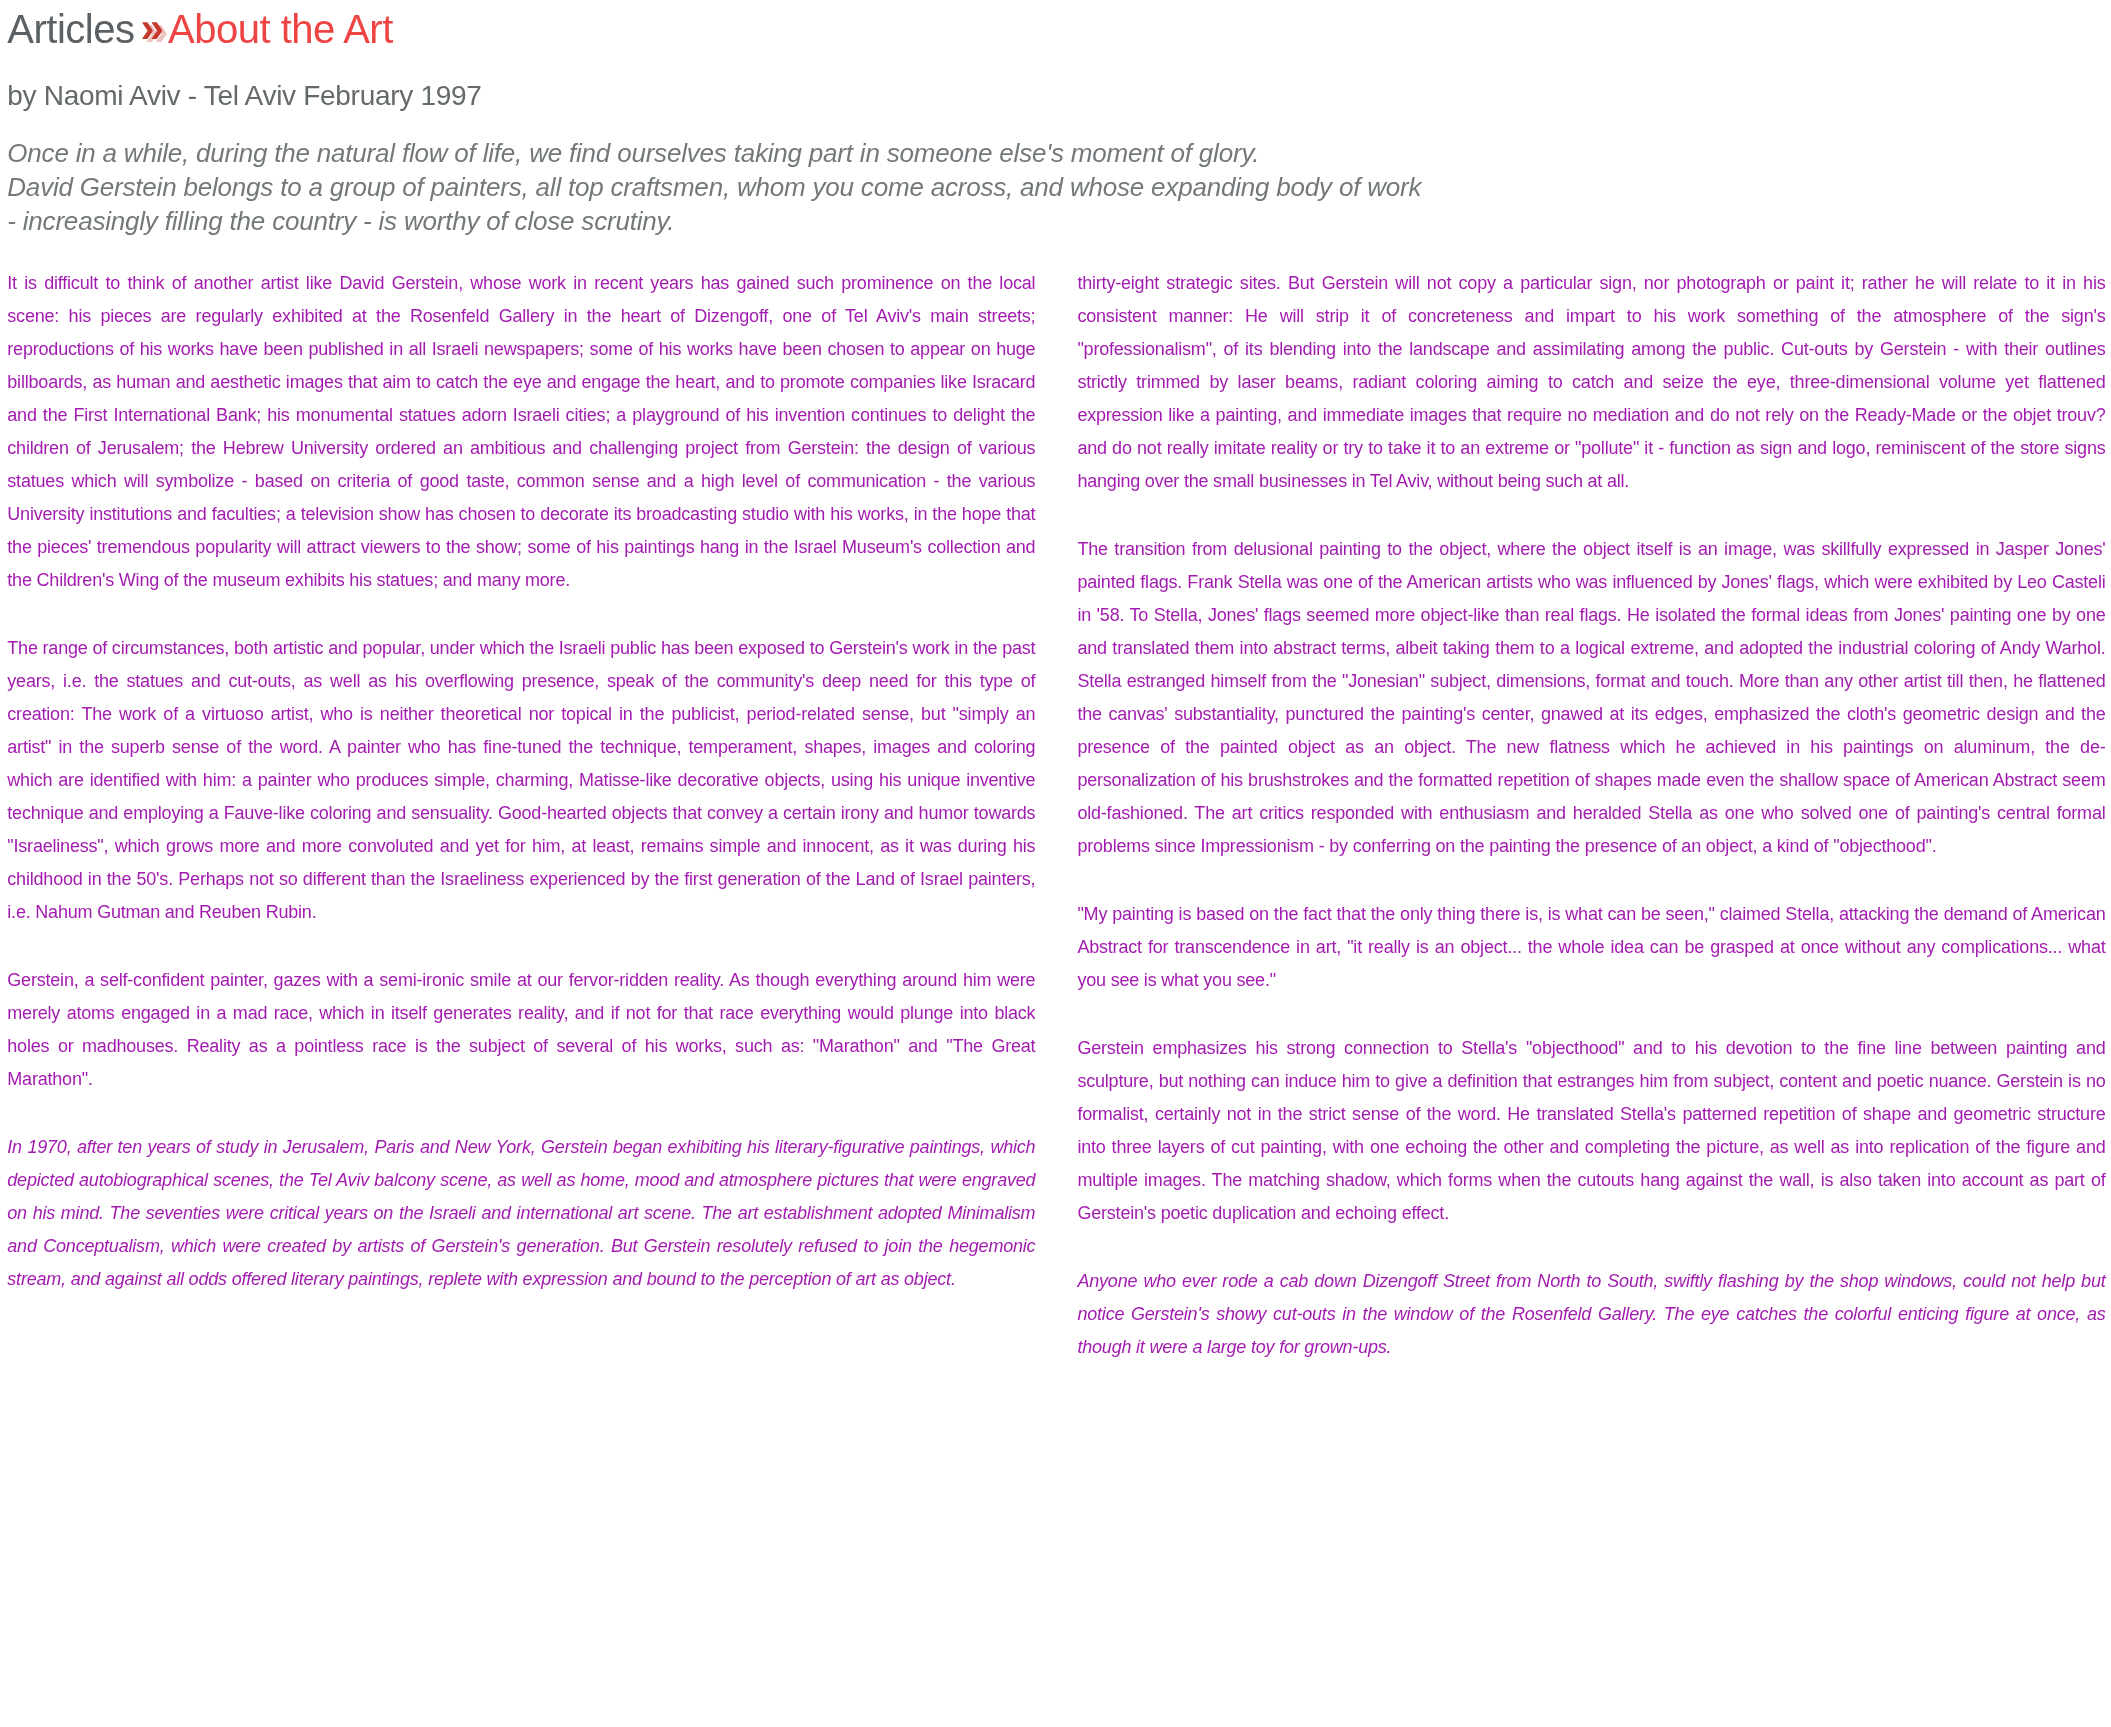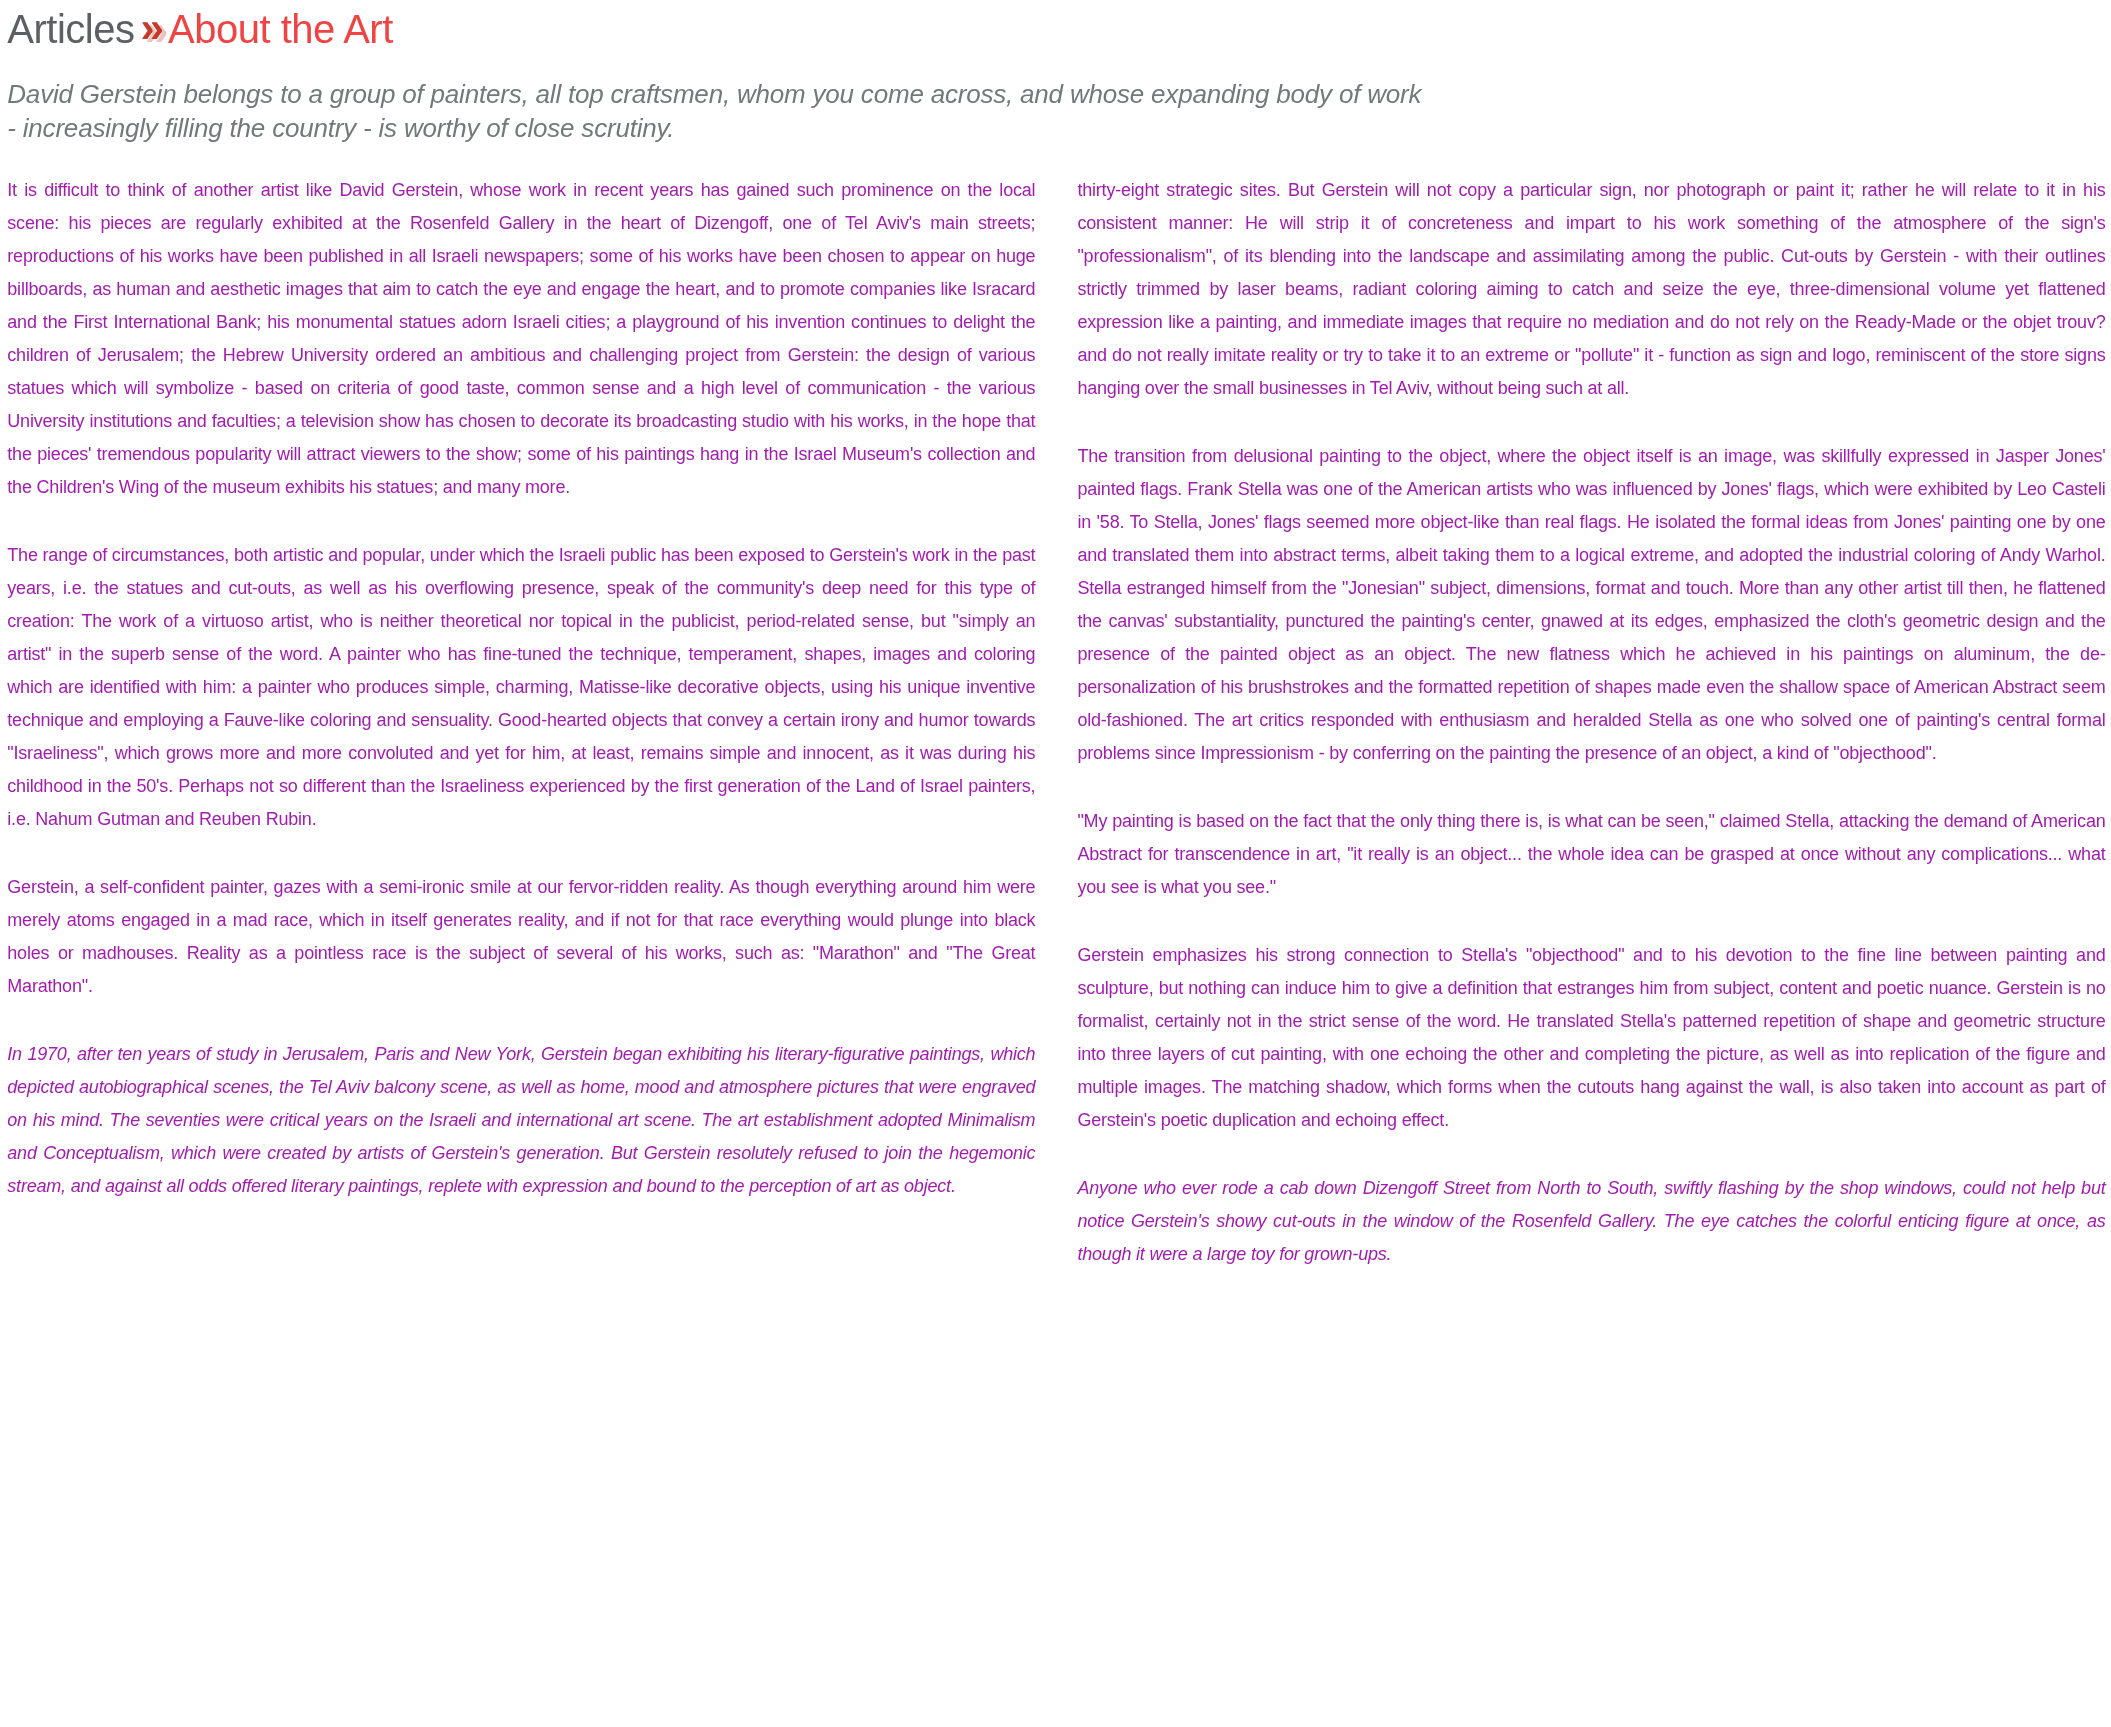--- a/index.html
+++ b/index.html
@@ -79,22 +79,24 @@
 <body>
 
 <div class="page">
 
   <nav class="breadcrumb">
     <span class="crumb-section">Articles</span>
     <span class="crumb-sep">»</span>
     <span class="crumb-current">About the Art</span>
   </nav>
 
+  <div class="byline">by Naomi Aviv - Tel Aviv February 1997</div>
 
   <div class="intro">
+    <div>Once in a while, during the natural flow of life, we find ourselves taking part in someone else's moment of glory.</div>
     <div>David Gerstein belongs to a group of painters, all top craftsmen, whom you come across, and whose expanding body of work</div>
     <div>- increasingly filling the country - is worthy of close scrutiny.</div>
   </div>
 
   <main class="columns">
     <div class="col">
       <p>It is difficult to think of another artist like David Gerstein, whose work in recent years has gained such prominence on the local scene: his pieces are regularly exhibited at the Rosenfeld Gallery in the heart of Dizengoff, one of Tel Aviv's main streets; reproductions of his works have been published in all Israeli newspapers; some of his works have been chosen to appear on huge billboards, as human and aesthetic images that aim to catch the eye and engage the heart, and to promote companies like Isracard and the First International Bank; his monumental statues adorn Israeli cities; a playground of his invention continues to delight the children of Jerusalem; the Hebrew University ordered an ambitious and challenging project from Gerstein: the design of various statues which will symbolize - based on criteria of good taste, common sense and a high level of communication - the various University institutions and faculties; a television show has chosen to decorate its broadcasting studio with his works, in the hope that the pieces' tremendous popularity will attract viewers to the show; some of his paintings hang in the Israel Museum's collection and the Children's Wing of the museum exhibits his statues; and many more.</p>
       <p>The range of circumstances, both artistic and popular, under which the Israeli public has been exposed to Gerstein's work in the past years, i.e. the statues and cut-outs, as well as his overflowing presence, speak of the community's deep need for this type of creation: The work of a virtuoso artist, who is neither theoretical nor topical in the publicist, period-related sense, but "simply an artist" in the superb sense of the word. A painter who has fine-tuned the technique, temperament, shapes, images and coloring which are identified with him: a painter who produces simple, charming, Matisse-like decorative objects, using his unique inventive technique and employing a Fauve-like coloring and sensuality. Good-hearted objects that convey a certain irony and humor towards "Israeliness", which grows more and more convoluted and yet for him, at least, remains simple and innocent, as it was during his childhood in the 50's. Perhaps not so different than the Israeliness experienced by the first generation of the Land of Israel painters, i.e. Nahum Gutman and Reuben Rubin.</p>
       <p>Gerstein, a self-confident painter, gazes with a semi-ironic smile at our fervor-ridden reality. As though everything around him were merely atoms engaged in a mad race, which in itself generates reality, and if not for that race everything would plunge into black holes or madhouses. Reality as a pointless race is the subject of several of his works, such as: "Marathon" and "The Great Marathon".</p>
       <p>In 1970, after ten years of study in Jerusalem, Paris and New York, Gerstein began exhibiting his literary-figurative paintings, which depicted autobiographical scenes, the Tel Aviv balcony scene, as well as home, mood and atmosphere pictures that were engraved on his mind. The seventies were critical years on the Israeli and international art scene. The art establishment adopted Minimalism and Conceptualism, which were created by artists of Gerstein's generation. But Gerstein resolutely refused to join the hegemonic stream, and against all odds offered literary paintings, replete with expression and bound to the perception of art as object.</p>

